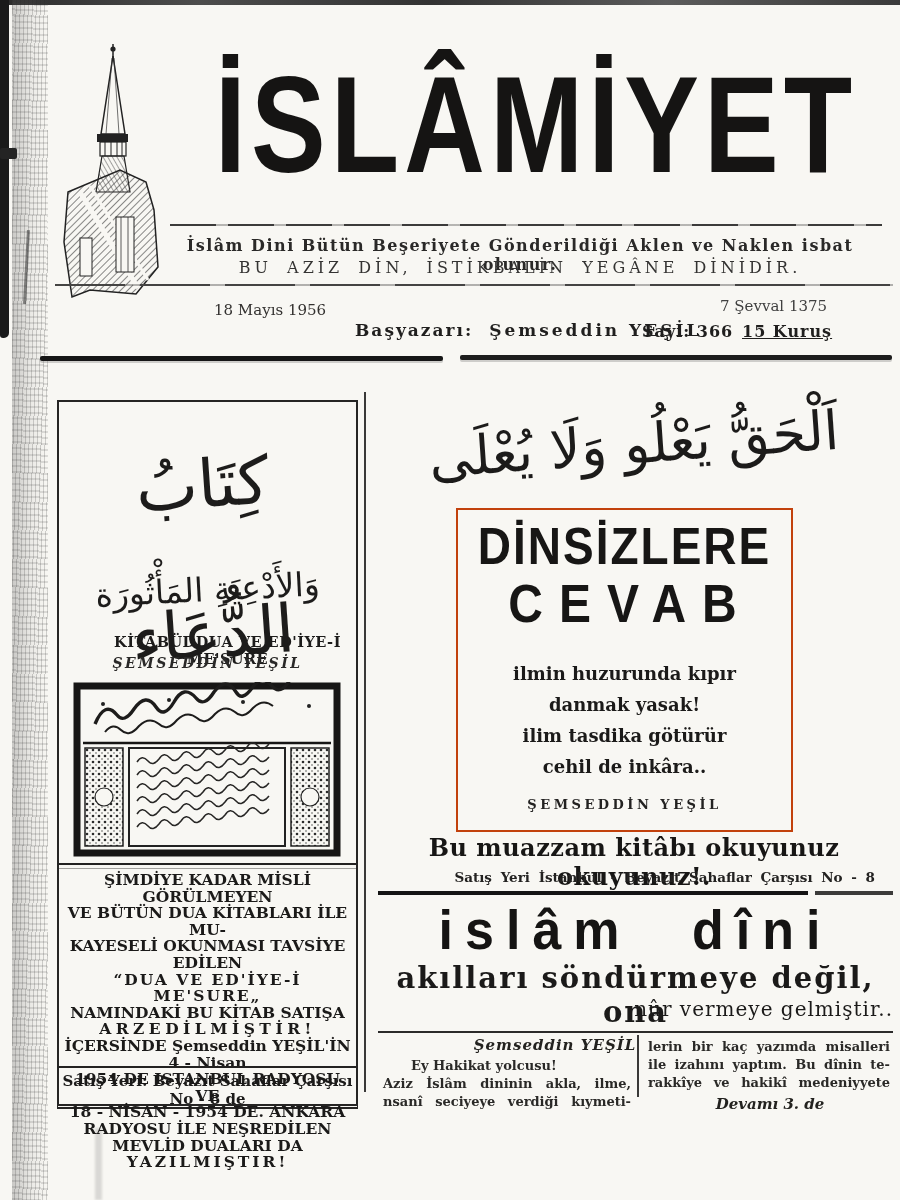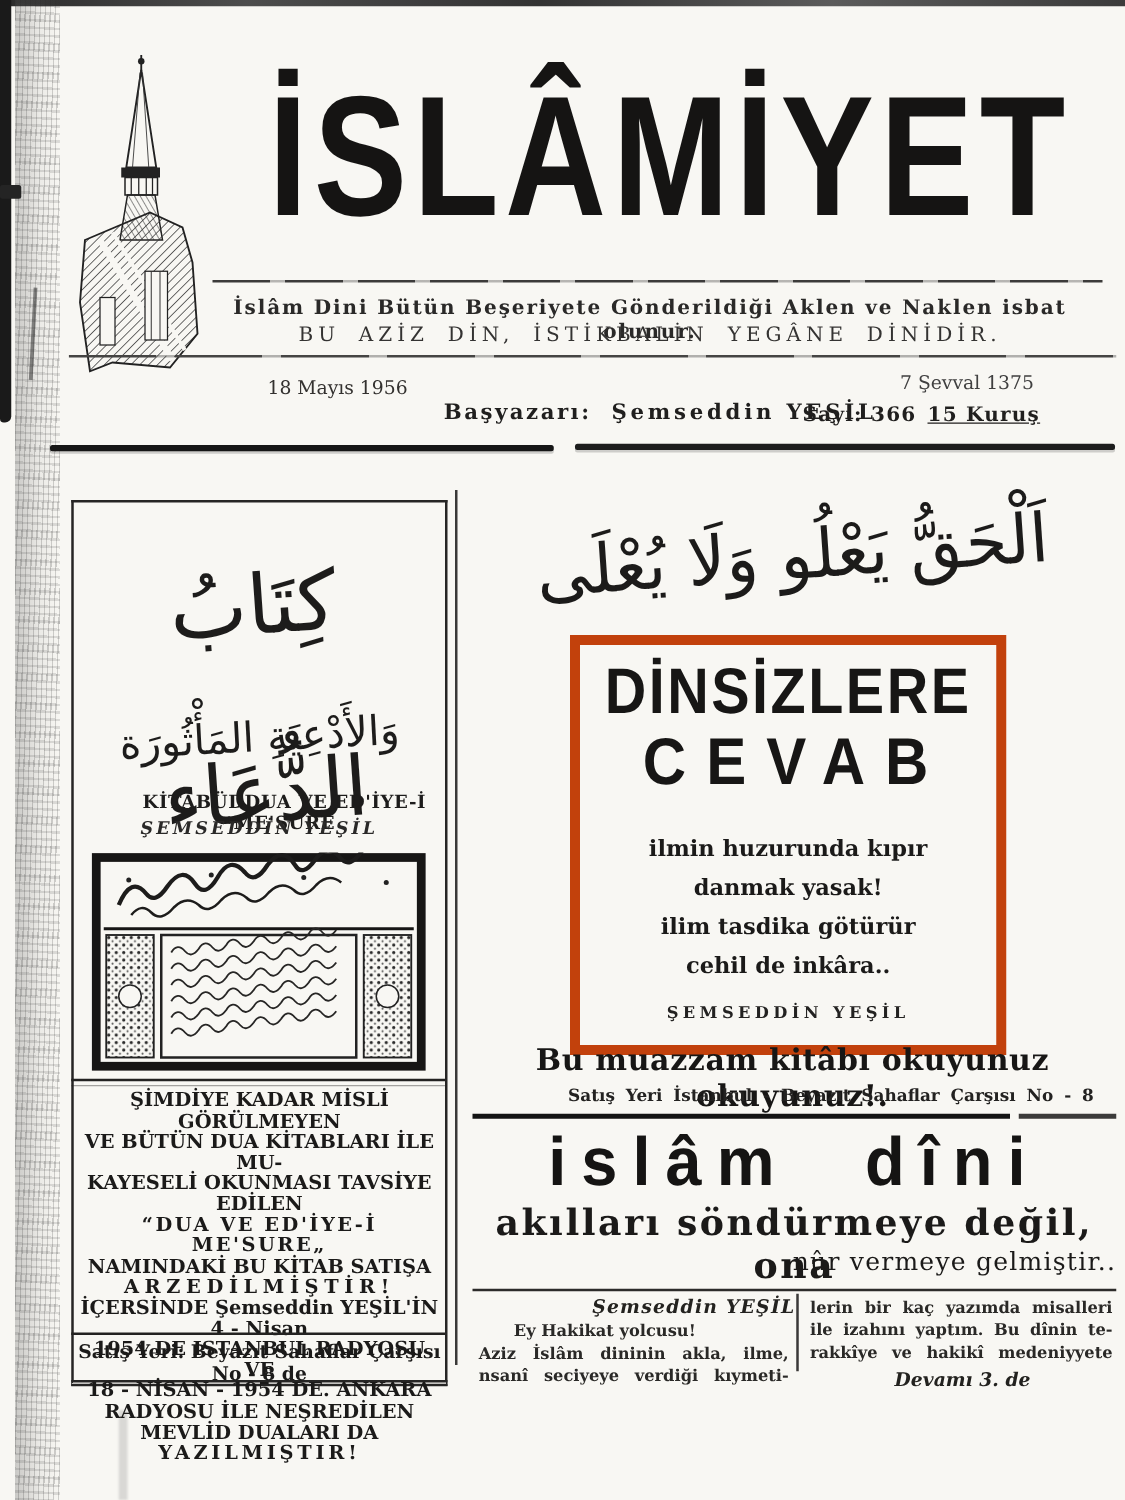--- a/index.html
+++ b/index.html
@@ -90,21 +90,21 @@
     font-size:15px;font-weight:bold;color:#1b1a19;}
 
   
   .col-divider{position:absolute;left:364px;top:392px;width:2px;height:700px;background:#3a3938;}
 
   
   .calli-right{position:absolute;left:408px;top:392px;width:452px;height:110px;text-align:center;
     font-family:"DejaVu Sans", sans-serif;font-size:54px;line-height:105px;color:#1c1b1a;
     transform:rotate(-4deg);}
   .dc-box{position:absolute;left:456px;top:508px;width:333px;height:320px;
-    border:8px solid #c2410c;background:#f8f7f3;}
+    border:2px solid #c2410c;background:#f8f7f3;}
   .dc-t1{position:absolute;left:0;top:6px;width:100%;text-align:center;
     font-family:"Liberation Sans", sans-serif;font-weight:bold;font-size:46px;letter-spacing:2px;
     transform:scaleY(1.12);transform-origin:top center;color:#171615;}
   .dc-t2{position:absolute;left:6px;top:64px;width:100%;text-align:center;
     font-family:"Liberation Sans", sans-serif;font-weight:bold;font-size:48px;letter-spacing:16px;
     transform:scaleY(1.1);transform-origin:top center;color:#171615;}
   .dc-body{position:absolute;left:0;top:148px;width:100%;text-align:center;
     font-size:18px;font-weight:bold;line-height:31px;color:#1b1a19;}
   .dc-author{position:absolute;left:0;top:287px;width:100%;text-align:center;
     font-size:13px;font-weight:bold;letter-spacing:3.5px;color:#232221;}

